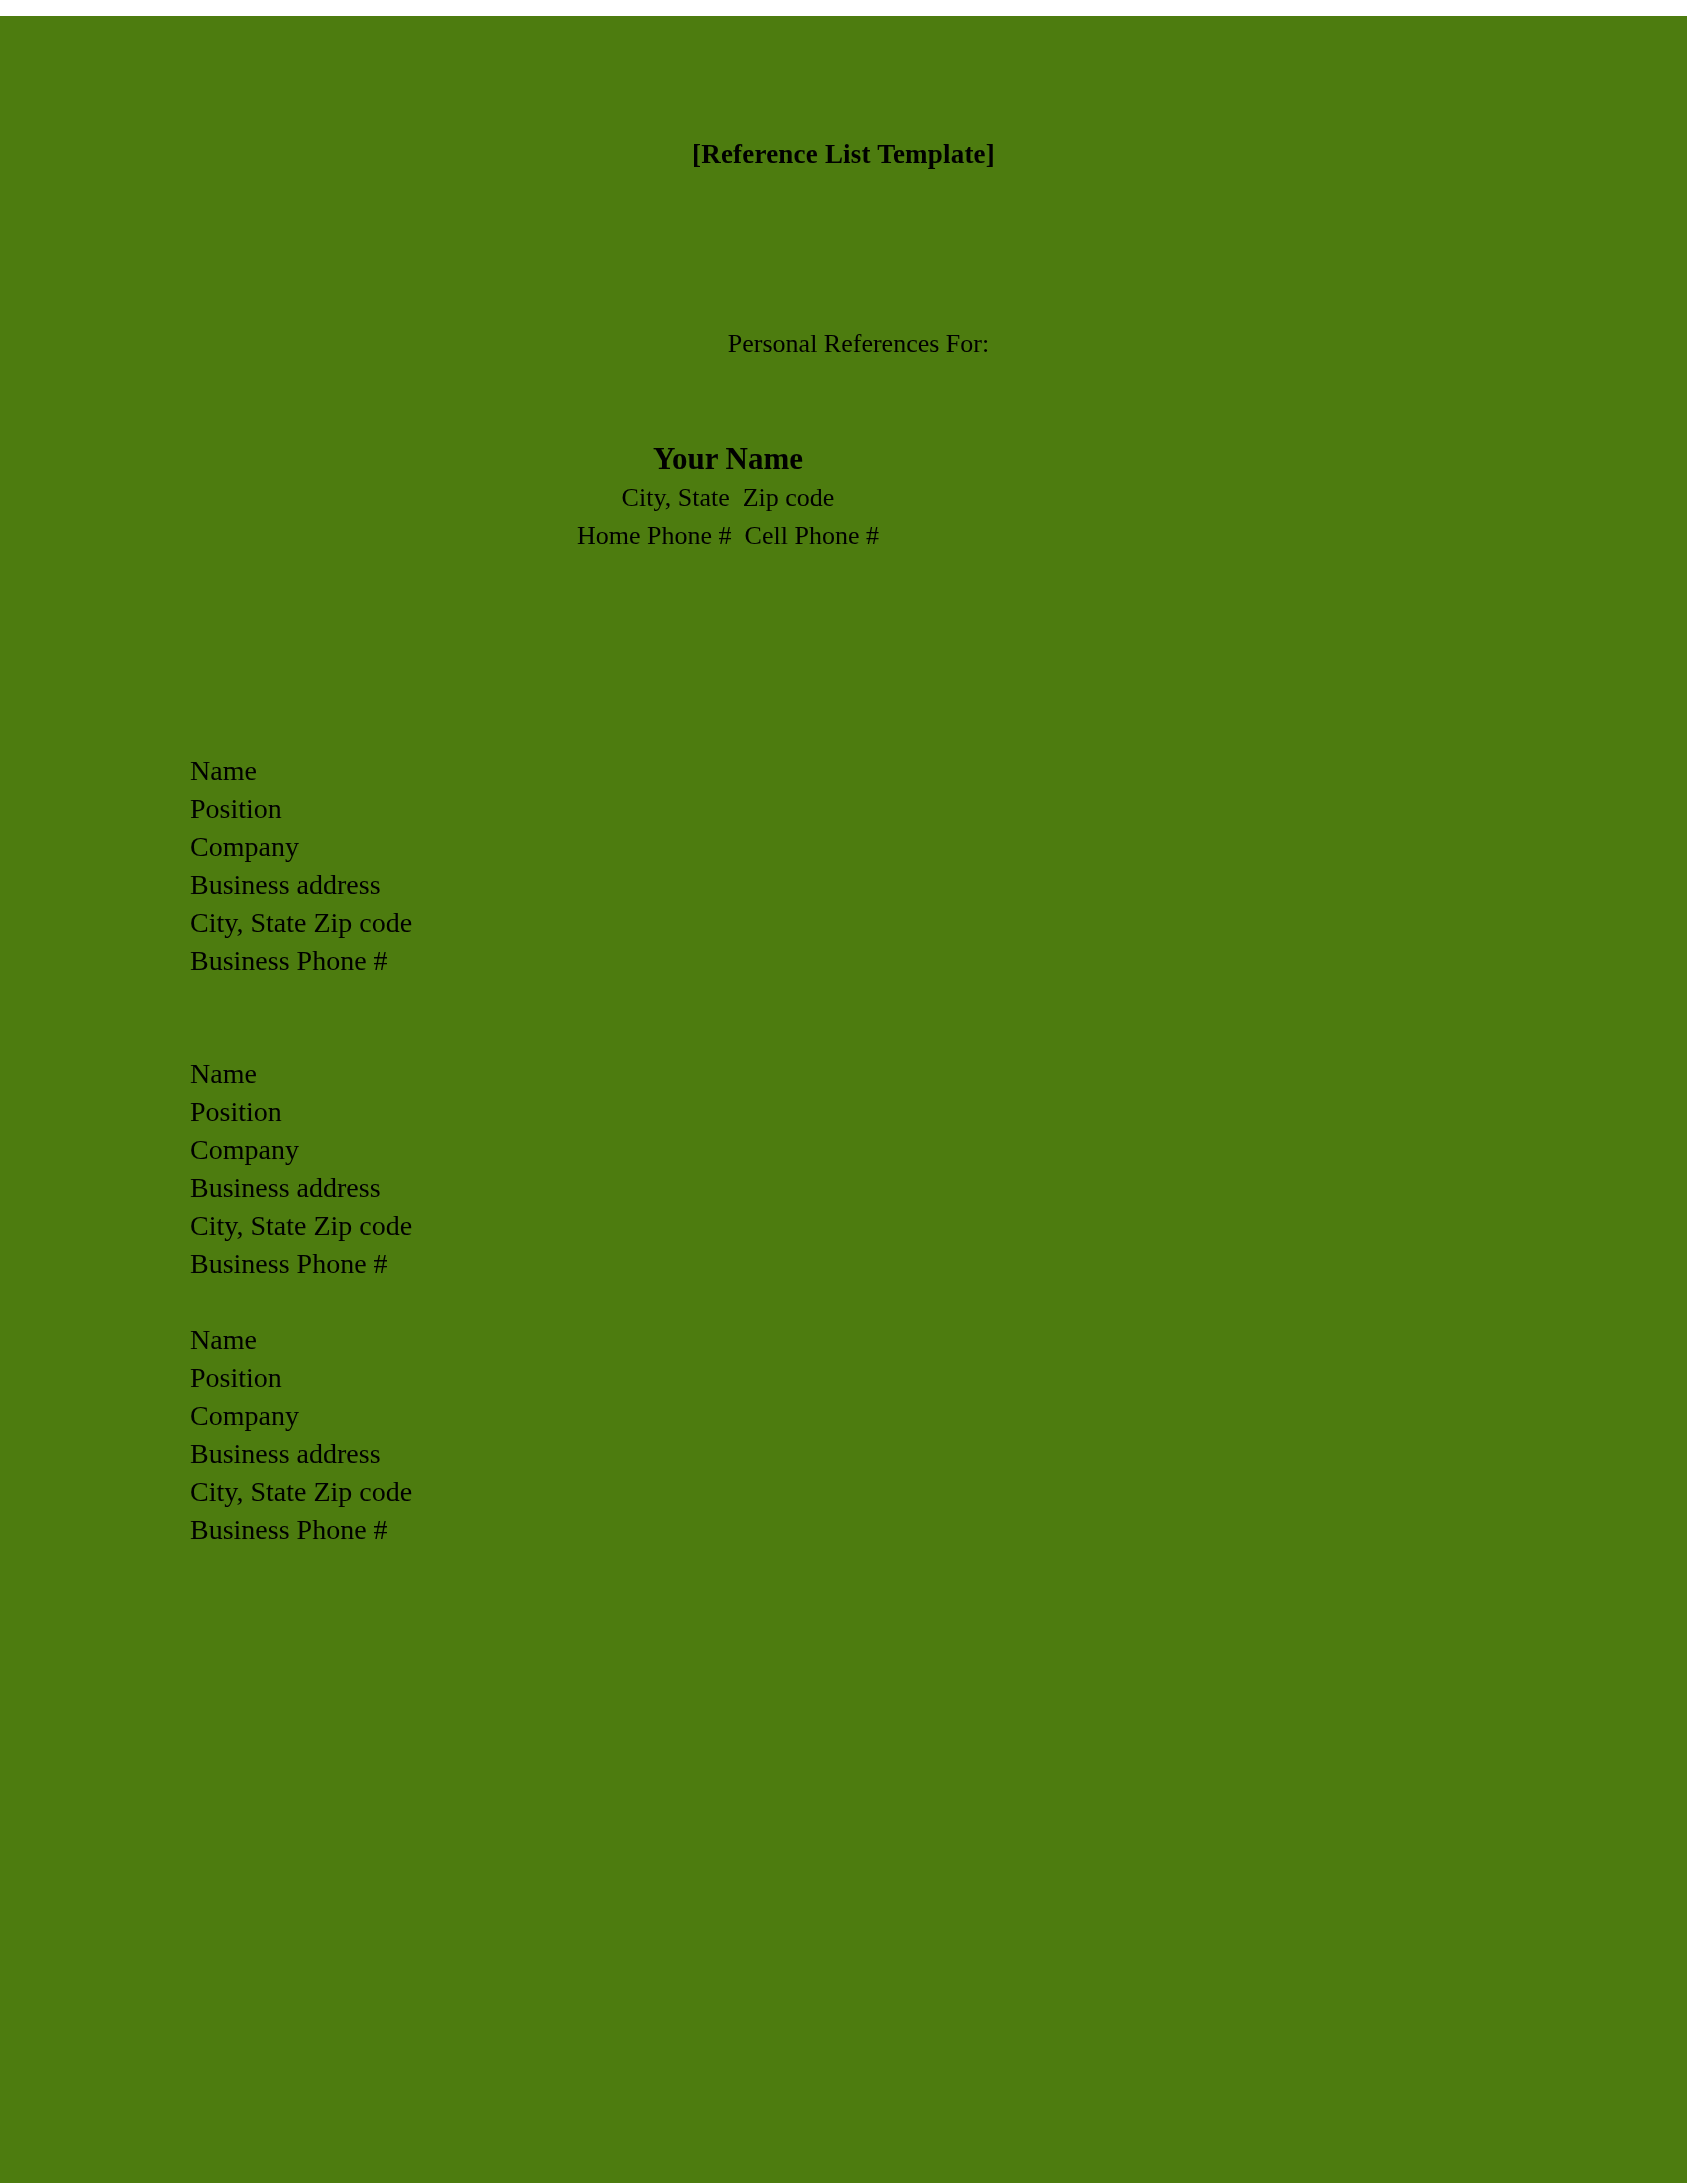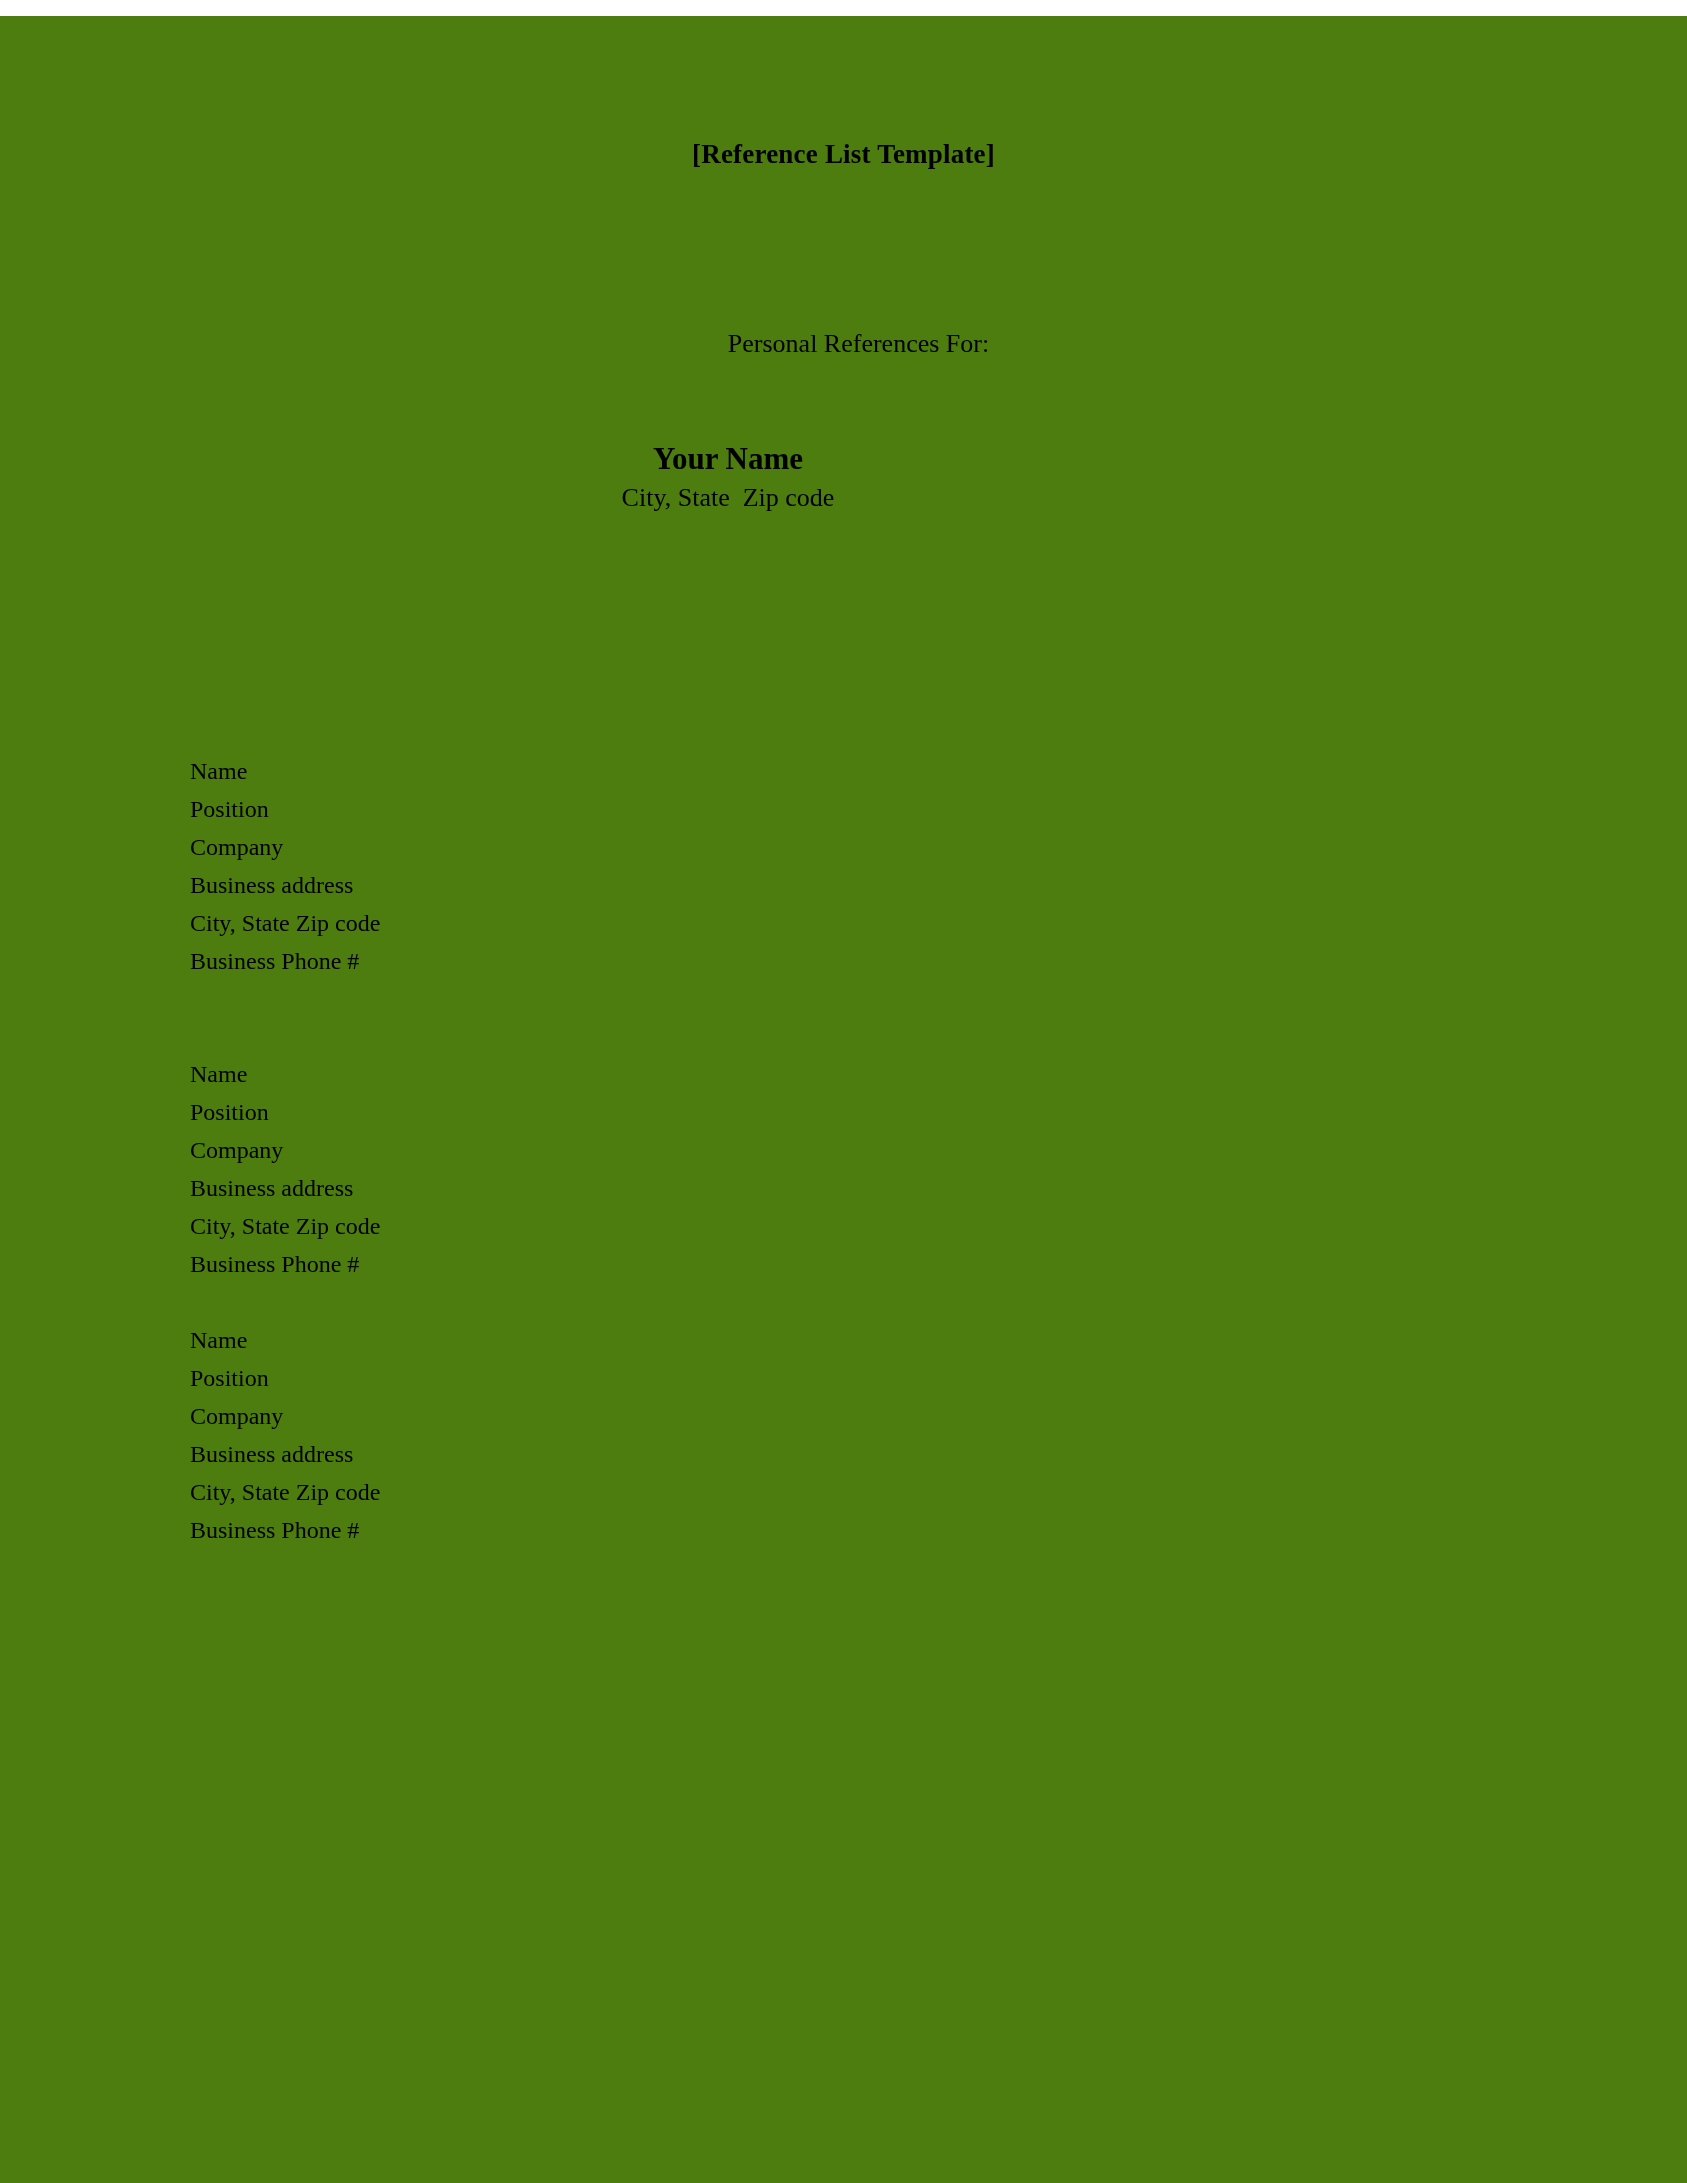--- a/index.html
+++ b/index.html
@@ -76,39 +76,40 @@
     top: 736px;
     left: 190px;
     width: 1223px;
   }
   .ref-block {
     font-size: 26px;
     line-height: 38px;
   }
   .ref-line {
     display: block;
-    font-size: 24px;
+    font-size: 28px;
     line-height: 38px;
     white-space: pre;
   }
   .ref-gap-large { height: 75px; }
   .ref-gap-small { height: 38px; }
 </style>
 </head>
 <body>
 
 <div class="page">
 
   <div class="doc-title">[Reference List Template]</div>
 
   <div class="subject-line">Personal References For:</div>
 
   <div class="owner-block">
     <div class="owner-name">Your Name</div>
     <div class="owner-line">City, State  Zip code</div>
+    <div class="owner-line">Home Phone #  Cell Phone #</div>
   </div>
 
   <div class="references">
 
     <div class="ref-block">
       <span class="ref-line">Name</span>
       <span class="ref-line">Position</span>
       <span class="ref-line">Company</span>
       <span class="ref-line">Business address</span>
       <span class="ref-line">City, State Zip code</span>

